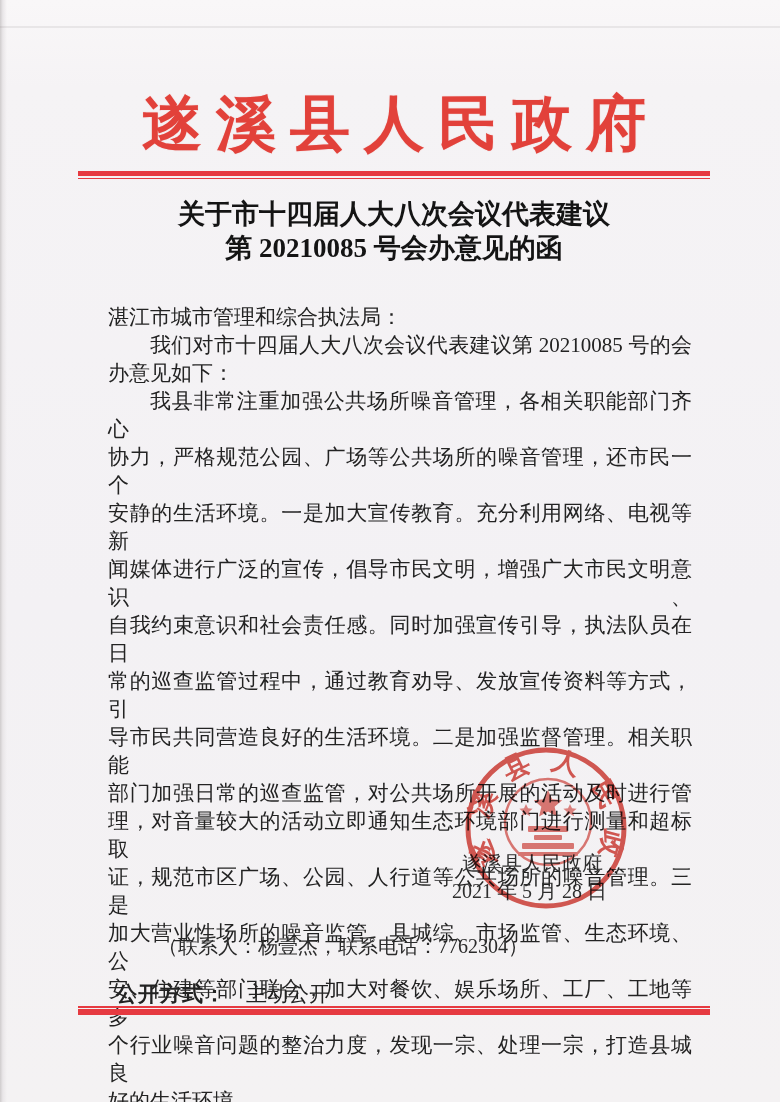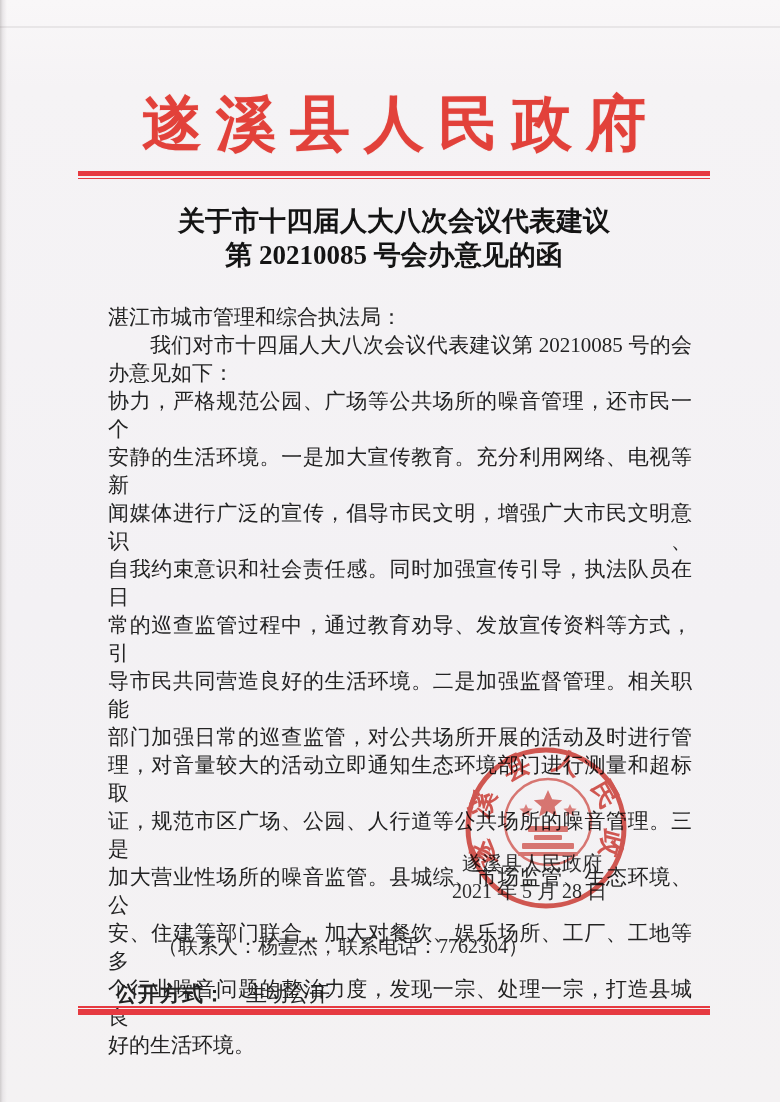--- a/index.html
+++ b/index.html
@@ -30,21 +30,21 @@
     letter-spacing:14px;text-indent:14px;
     color:#e2413a;
     text-shadow:0 0 1px rgba(226,65,58,.45);
     white-space:nowrap;
   }
   .rule-top{position:absolute;left:78px;top:171px;width:632px;}
   .rule-top .thick{height:4.5px;background:#e63a41;}
   .rule-top .gap{height:2px;}
   .rule-top .thin{height:1.5px;background:#e63a41;}
   .doc-title{
-    position:absolute;left:78px;top:204px;width:632px;
+    position:absolute;left:78px;top:197px;width:632px;
     text-align:center;font-weight:700;color:#141414;
     font-size:27px;line-height:34px;
   }
   .doc-body{
     position:absolute;left:108px;top:303px;width:584px;
     font-size:21px;line-height:28px;color:#232323;
   }
   .bline{white-space:nowrap;}
   .bline.just{white-space:normal;text-align:justify;text-align-last:justify;text-justify:inter-character;}
   .bline.indent{text-indent:42px;}
@@ -94,20 +94,21 @@
 
   <div class="doc-title">
     <div>关于市十四届人大八次会议代表建议</div>
     <div>第 20210085 号会办意见的函</div>
   </div>
 
   <div class="doc-body">
       <div class="bline"><span>湛江市城市管理和综合执法局：</span></div>
       <div class="bline indent just"><span>我们对市十四届人大八次会议代表建议第 20210085 号的会</span></div>
       <div class="bline"><span>办意见如下：</span></div>
+      <div class="bline indent just"><span>我县非常注重加强公共场所噪音管理，各相关职能部门齐心</span></div>
       <div class="bline just"><span>协力，严格规范公园、广场等公共场所的噪音管理，还市民一个</span></div>
       <div class="bline just"><span>安静的生活环境。</span><span class="b">一是加大宣传教育。</span><span>充分利用网络、电视等新</span></div>
       <div class="bline just"><span>闻媒体进行广泛的宣传，倡导市民文明，增强广大市民文明意识、</span></div>
       <div class="bline just"><span>自我约束意识和社会责任感。同时加强宣传引导，执法队员在日</span></div>
       <div class="bline just"><span>常的巡查监管过程中，通过教育劝导、发放宣传资料等方式，引</span></div>
       <div class="bline just"><span>导市民共同营造良好的生活环境。</span><span class="b">二是加强监督管理。</span><span>相关职能</span></div>
       <div class="bline just"><span>部门加强日常的巡查监管，对公共场所开展的活动及时进行管</span></div>
       <div class="bline just"><span>理，对音量较大的活动立即通知生态环境部门进行测量和超标取</span></div>
       <div class="bline just"><span>证，规范市区广场、公园、人行道等公共场所的噪音管理。</span><span class="b">三是</span></div>
       <div class="bline just"><span class="b">加大营业性场所的噪音监管。</span><span>县城综、市场监管、生态环境、公</span></div>

